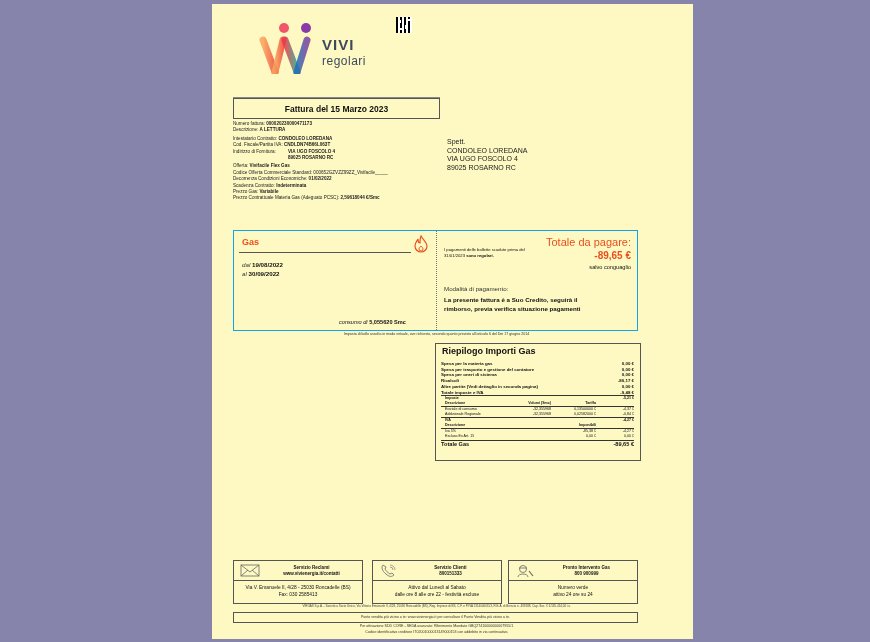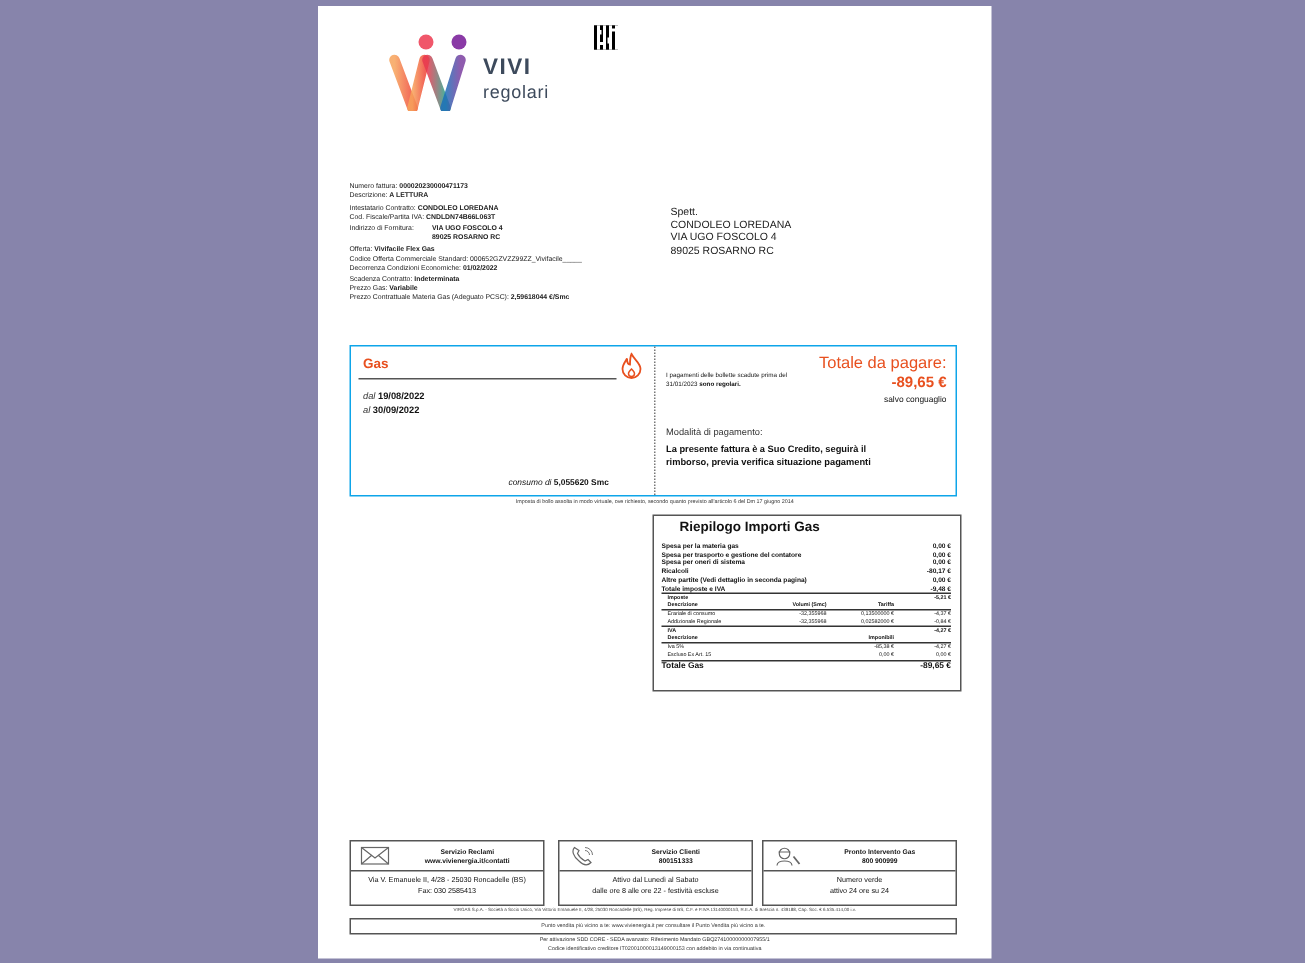--- a/index.html
+++ b/index.html
@@ -1,21 +1,21 @@
 <!DOCTYPE html>
 <html><head>
 <meta charset="utf-8">
 <style>
   html, body { margin:0; padding:0; }
   body {
     width:870px; height:642px; background:#8784ab; position:relative; overflow:hidden;
     font-family:"Liberation Sans", sans-serif; color:#111;
   }
   .page {
-    position:absolute; left:212px; top:4px; width:449px; height:635px; background:#ffffff;
+    position:absolute; left:212px; top:4px; width:449px; height:635px; background:#fef9c3;padding-left:32px;
   }
   .abs { position:absolute; }
   .logo { left:45px; top:10px; width:130px; height:60px; }
   .logo-text1 { left:110px; top:32px; font-size:15px; font-weight:bold; color:#3d4a5c; letter-spacing:1px; }
   .logo-text2 { left:110px; top:50px; font-size:12px; color:#3d4a5c; letter-spacing:0.5px; }
   .qr { left:184px; top:13px; width:16px; height:16px;
     background:
       linear-gradient(90deg,#000 25%,#fff 25%,#fff 50%,#000 50%,#000 75%,#fff 75%) 0 0/8px 4px,
       #000; }
   .qr2 { left:184px; top:13px; width:16px; height:16px;
@@ -40,21 +40,21 @@
   .consumo { left:105px; top:88px; font-size:5.6px; white-space:nowrap; }
   .consumo i { font-style:italic; }
   .pag-note { left:210px; top:16px; font-size:4.2px; line-height:6px; width:95px; }
   .totale-lbl { right:6px; top:5px; font-size:11px; font-weight:normal; color:#e8501f; }
   .totale-val { right:6px; top:19px; font-size:10px; font-weight:bold; color:#e8501f; }
   .salvo { right:6px; top:33px; font-size:5.6px; }
   .modalita { left:210px; top:54px; font-size:6.2px; color:#333; }
   .modalita-txt { left:210px; top:64px; font-size:6.2px; font-weight:bold; line-height:9px; width:140px; }
   .bollo { left:0; width:449px; top:328px; text-align:center; font-size:3.6px; color:#333; }
   .riep { left:223px; top:339px; width:204px; height:116px; border:1px solid #555; font-size:4.4px; }
-  .riep-title { left:17px; top:2px; font-size:9px; font-weight:bold; }
+  .riep-title { left:6px; top:2px; font-size:9px; font-weight:bold; }
   .riep-rows { left:5px; top:17px; width:193px; }
   .rrow { display:flex; justify-content:space-between; font-weight:bold; line-height:5.7px; }
   .sub { font-size:3.6px; line-height:5px; }
   .sub .grid { display:grid; grid-template-columns:70px 40px 45px 1fr; }
   .sub .grid span:nth-child(n+2) { text-align:right; }
   .sub .hdr { font-weight:bold; border-bottom:0.5px solid #333; }
   .sub .lbl { font-weight:bold; display:flex; justify-content:space-between; border-top:0.8px solid #333; }
   .sub .grid2 { display:grid; grid-template-columns:110px 45px 1fr; }
   .sub .grid2 span:nth-child(n+2) { text-align:right; }
   .totale-gas { display:flex; justify-content:space-between; font-weight:bold; font-size:5.6px; border-top:0.8px solid #333; margin-top:1px; }
@@ -92,20 +92,21 @@
     <path d="M28 26 L40 58" stroke="url(#g2)" stroke-width="7" stroke-linecap="round" fill="none" opacity="0.85"></path>
     <path d="M50 26 L40 58" stroke="url(#g3)" stroke-width="7" stroke-linecap="round" fill="none" opacity="0.85"></path>
     <circle cx="27" cy="14" r="5" fill="#f0576a"></circle>
     <circle cx="49" cy="14" r="5" fill="#8a3aa6"></circle>
   </svg>
   <div class="abs logo-text1">VIVI</div>
   <div class="abs logo-text2">regolari</div>
   <div class="abs qr"></div>
   <div class="abs qr2"></div>
 
+  <div class="abs title-box">Fattura del 15 Marzo 2023</div>
 
   <div class="abs info">
     <div class="row"><span>Numero fattura:</span> <b>000020230000471173</b></div>
     <div class="row"><span>Descrizione:</span> <b>A LETTURA</b></div>
     <div class="gap"></div>
     <div class="row"><span>Intestatario Contratto:</span> <b>CONDOLEO LOREDANA</b></div>
     <div class="row"><span>Cod. Fiscale/Partita IVA:</span> <b>CNDLDN74B66L063T</b></div>
     <div class="row"><span style="display:inline-block;width:55px">Indirizzo di Fornitura:</span><b>VIA UGO FOSCOLO 4</b></div>
     <div class="row"><span style="display:inline-block;width:55px"></span><b>89025 ROSARNO RC</b></div>
     <div class="gap"></div>

